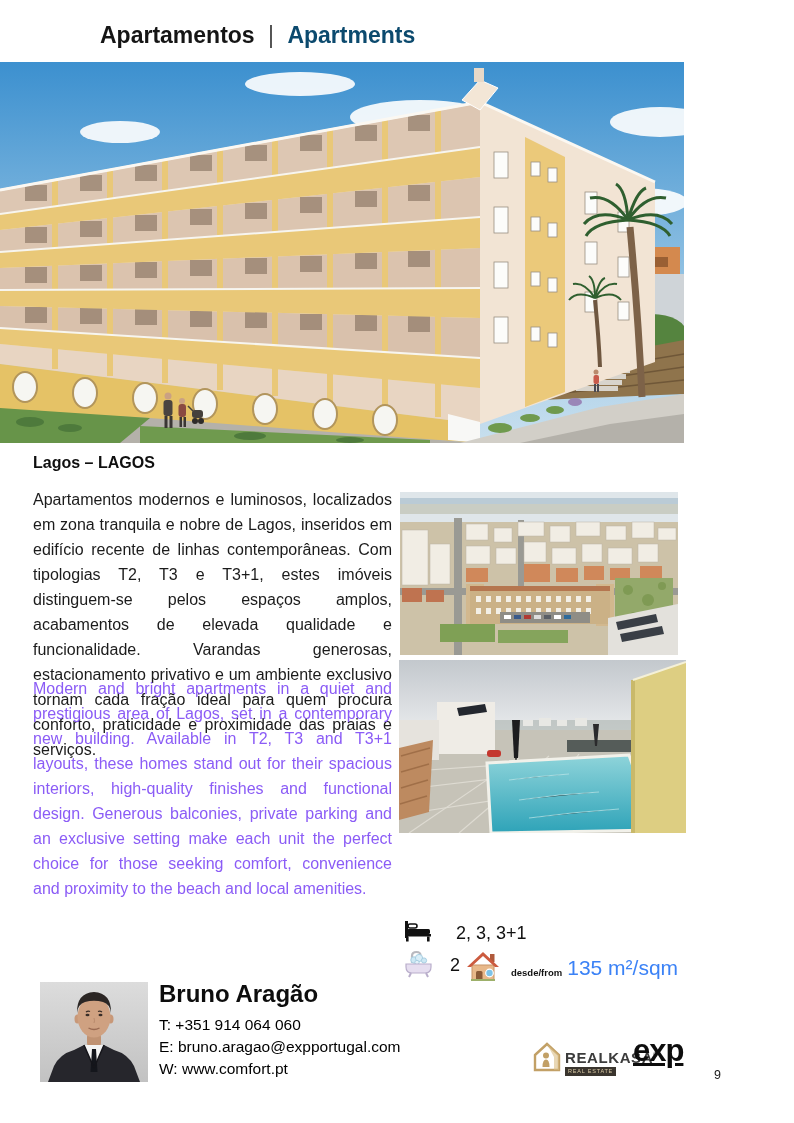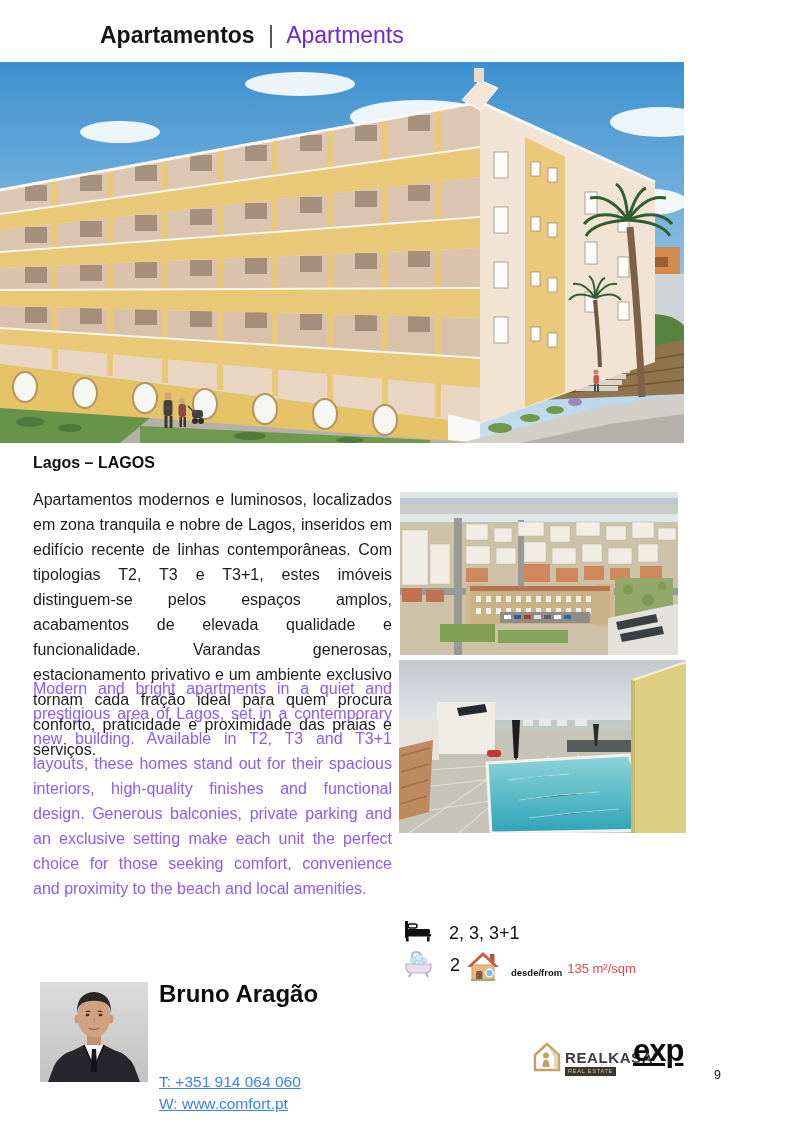--- a/index.html
+++ b/index.html
@@ -3,52 +3,52 @@
 <meta charset="utf-8">
 <style>
   html,body{margin:0;padding:0;background:#ffffff;}
   .page{position:relative;width:794px;height:1123px;background:#fff;overflow:hidden;
         font-family:"Liberation Sans",sans-serif;color:#1b1b1b;}
 
   
   .header-title{position:absolute;left:100px;top:22px;font-size:23px;white-space:nowrap;}
   .title-pt{color:#151515;font-weight:600;margin-top:8px;}
   .title-div{color:#4a4a4a;font-weight:400;margin:0 7px;}
-  .title-en{color:#6d28d9;font-weight:400;}
+  .title-en{color:#0c4a6e;font-weight:700;}
 
   
   .hero{position:absolute;left:0;top:62px;width:684px;height:381px;overflow:hidden;}
 
   
   .location{position:absolute;left:33px;top:454px;font-size:16px;font-weight:700;color:#0f0f0f;}
   .desc{position:absolute;left:33px;width:359px;font-size:16px;line-height:25px;text-align:justify;margin:0;}
   .desc-pt{top:487px;color:#1b1b1b;}
   .desc-en{top:676px;color:#8b5cf6;}
   .price{position:absolute;left:33px;top:836px;width:359px;text-align:right;white-space:nowrap;}
   .price-prefix{font-size:13px;font-weight:700;color:#0f0f0f;}
   .price-value{font-size:23px;font-weight:600;color:#0f0f0f;margin-left:8px;letter-spacing:.3px;}
 
   
   .photo{position:absolute;overflow:hidden;}
   .photo-aerial{left:400px;top:492px;width:278px;height:163px;}
   .photo-pool{left:399px;top:660px;width:287px;height:173px;}
 
   
   .feat{position:absolute;display:flex;align-items:center;}
-  .feat-bed{left:403px;top:919px;gap:16px;text-align:center;}
+  .feat-bed{left:403px;top:919px;gap:23px;text-align:center;}
   .feat-bath{left:403px;top:948px;gap:16px;}
   .feat-area{left:466px;top:950px;gap:5px;}
   .feat-text{font-size:18px;color:#111;}
   .area-prefix{font-size:9.5px;font-weight:700;color:#111;padding-top:8px;}
-  .area-value{font-size:13px;color:#ef4444;}
+  .area-value{font-size:21px;color:#3b82f6;}
 
   
   .agent-photo{position:absolute;left:40px;top:982px;width:108px;height:100px;overflow:hidden;}
   .agent-name{position:absolute;left:159px;top:980px;font-size:24px;font-weight:700;color:#0d0d0d;}
-  .agent-contact{position:absolute;left:159px;top:1071px;font-size:15.5px;color:#3b82f6;line-height:22px;text-decoration:underline;}
+  .agent-contact{position:absolute;left:159px;top:1014px;font-size:15.5px;color:#000000;line-height:22px;}
 
   
   .brand-realkasa{position:absolute;left:532px;top:1041px;display:flex;align-items:flex-start;gap:3px;}
   .rk-text{display:flex;flex-direction:column;}
   .rk-name{font-size:15px;font-weight:600;color:#3c3c3c;letter-spacing:.6px;line-height:15px;margin-top:6px;}
   .rk-reg{font-size:7px;vertical-align:super;color:#3c3c3c;}
   .rk-tag{display:inline-block;background:#3a352e;color:#d9c9a4;font-size:5.5px;letter-spacing:.8px;
           padding:1.5px 3px;margin-top:1.5px;align-self:flex-start;}
   .brand-exp{position:absolute;left:633px;top:1033px;font-size:31px;font-weight:800;color:#0d0d0d;letter-spacing:-1px;text-decoration:underline;}
   .page-number{position:absolute;left:714px;top:1068px;font-size:12.5px;color:#1a1a1a;}
@@ -521,20 +521,21 @@
       <ellipse cx="60.5" cy="33" rx="2" ry="1.2" fill="#3a2e28"></ellipse>
       <path d="M46,30 q2,-1.5 4,-.5 M58,29.5 q2,-1 4,.5" stroke="#3a2e28" stroke-width="1.2" fill="none"></path>
       <path d="M54,36 q1,3 0,5" stroke="#b98a6c" stroke-width="1" fill="none"></path>
       <path d="M48.5,46 q5.5,3 11,0" stroke="#9a6a52" stroke-width="1.4" fill="none"></path>
     </svg>
   </div>
 
   <div class="agent-name">Bruno Aragão</div>
   <div class="agent-contact">
     <div>T: +351 914 064 060</div>
+    <div>E: bruno.aragao@expportugal.com</div>
     <div>W: www.comfort.pt</div>
   </div>
 
   <div class="brand-realkasa">
     <span>
       <svg width="30" height="31" viewBox="0 0 30 31">
         <polygon points="3,14 15,3 27,14 27,29 3,29" fill="#ffffff" stroke="#c2a066" stroke-width="2.4"></polygon>
         <polygon points="15,3 27,14 27,29 22,29 22,16" fill="#d8bc84" opacity=".6"></polygon>
         <circle cx="14" cy="14.5" r="3" fill="#c2a066"></circle>
         <path d="M10.5,26 Q10.5,18.5 14,18.5 Q17.5,18.5 17.5,26 Z" fill="#c2a066"></path>

